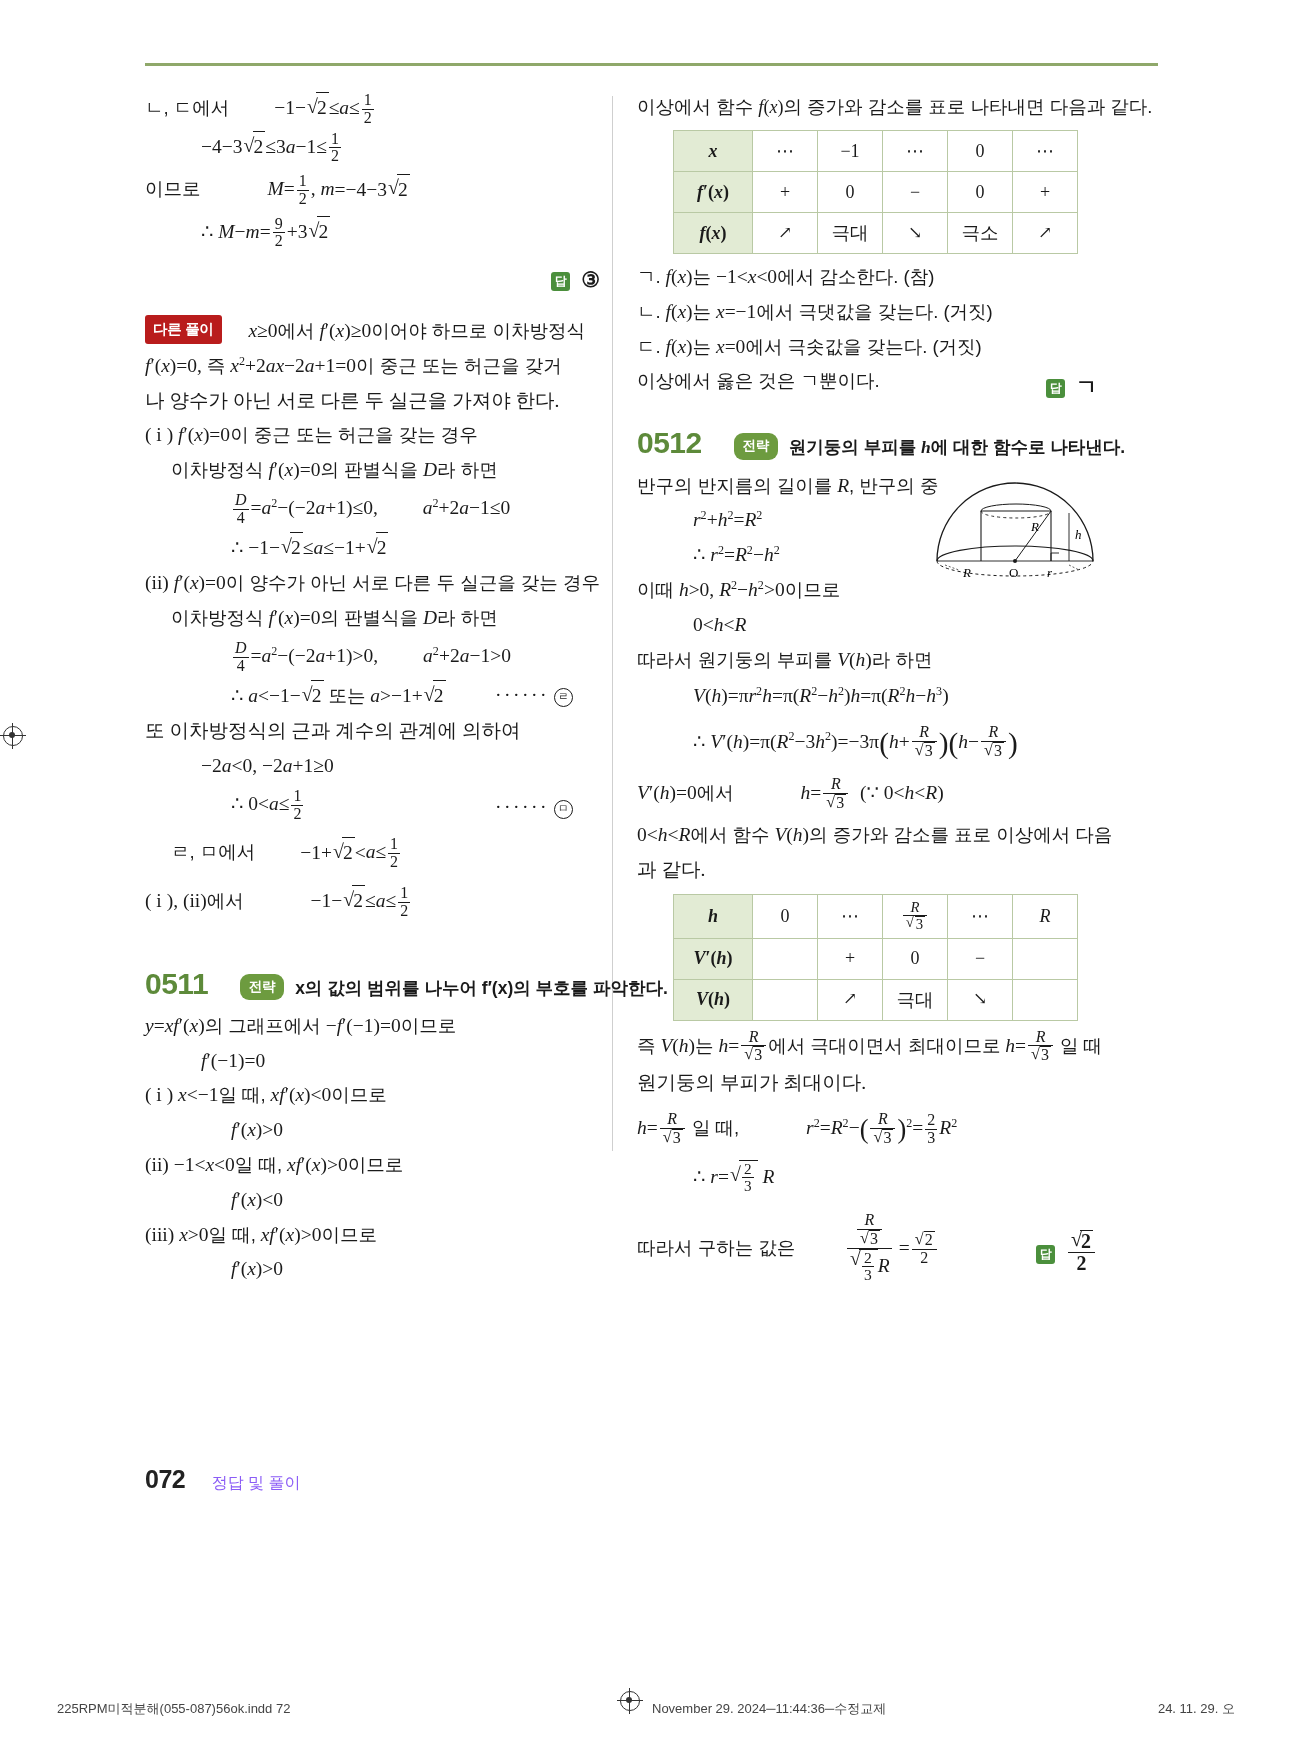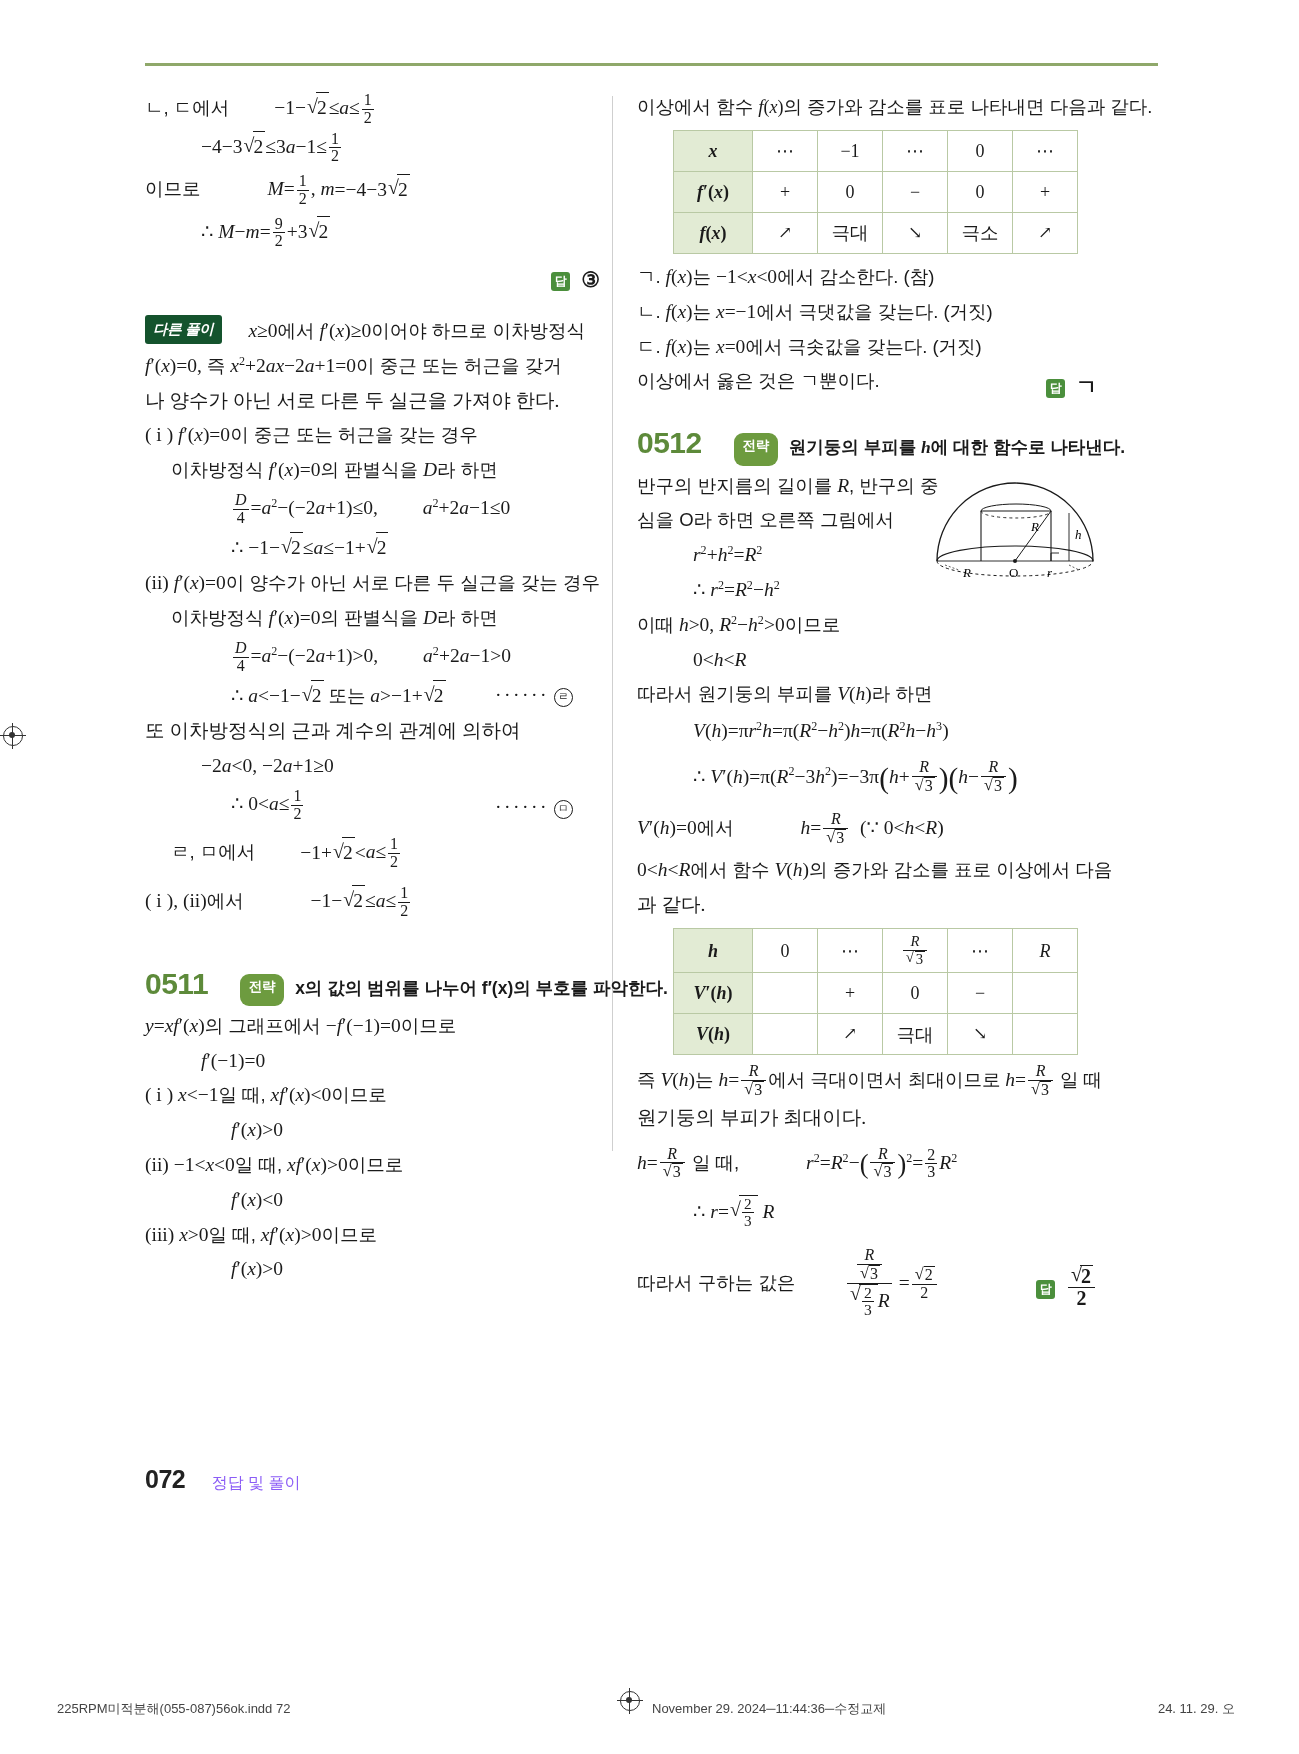--- a/index.html
+++ b/index.html
@@ -61,29 +61,29 @@
 
   
   .circ{display:inline-block;width:17px;height:17px;line-height:15px;
         border:1.1px solid #1a1a1a;border-radius:50%;text-align:center;
         font-size:11px;font-family:"Liberation Sans",sans-serif;
         vertical-align:1px;}
   .dots{letter-spacing:2.5px;}
 
   
   .tag-dark{
-    display:inline-block;background:#14532d;color:#fff;
+    display:inline-block;background:#b91c1c;color:#fff;
     font-family:"Liberation Sans","DejaVu Sans",sans-serif;
     font-size:14.5px;font-weight:bold;padding:2.5px 8px 3.5px;
-    border-radius:3px;vertical-align:3px;letter-spacing:-.3px;font-style:italic;
+    border-radius:3px;vertical-align:3px;letter-spacing:-.3px;
   }
   .tag-green{
     display:inline-block;background:#6d9b3f;color:#fff;
     font-family:"Liberation Sans","DejaVu Sans",sans-serif;
-    font-size:13.5px;font-weight:bold;padding:2px 9px 9px;
+    font-size:13.5px;font-weight:bold;padding:2px 9px 3px;
     border-radius:9px;vertical-align:3px;letter-spacing:-.3px;
   }
   .qnum{
     color:#5d8a3a;font-family:"Liberation Sans","DejaVu Sans",sans-serif;
     font-weight:bold;font-size:30px;letter-spacing:-.5px;
   }
 
   
   .ansrow{text-align:right;margin-top:6px;}
   .ans-ico{display:inline-block;width:19px;height:19px;background:#4b8f3c;
@@ -308,23 +308,20 @@
     <div class="line" style="margin-top:22px">
       <span class="qnum">0512</span>
       <span class="sp"></span>
       <span class="tag-green">전략</span>
       <span class="ko" style="font-weight:bold;font-size:17.5px;margin-left:6px;">원기둥의 부피를 <span class="mi">h</span>에 대한 함수로 나타낸다.</span>
     </div>
 
     <div style="position:relative;">
       <div class="line">
         <span class="ko">반구의 반지름의 길이를</span> <span class="mi">R</span><span class="ko">, 반구의 중</span>
-      </div>
-      <div class="line">
-        <span class="ko">심을 O라 하면 오른쪽 그림에서</span>
       </div>
       <div class="line ind2">
         <span class="mi">r</span><sup class="e">2</sup><span class="mr">+</span><span class="mi">h</span><sup class="e">2</sup><span class="mr">=</span><span class="mi">R</span><sup class="e">2</sup>
       </div>
       <div class="line ind2">
         <span class="mr">∴ </span><span class="mi">r</span><sup class="e">2</sup><span class="mr">=</span><span class="mi">R</span><sup class="e">2</sup><span class="mr">−</span><span class="mi">h</span><sup class="e">2</sup>
       </div>
 
       <div class="figwrap" style="left:292px;top:2px;">
         <svg width="170" height="108" viewBox="0 0 170 108">

